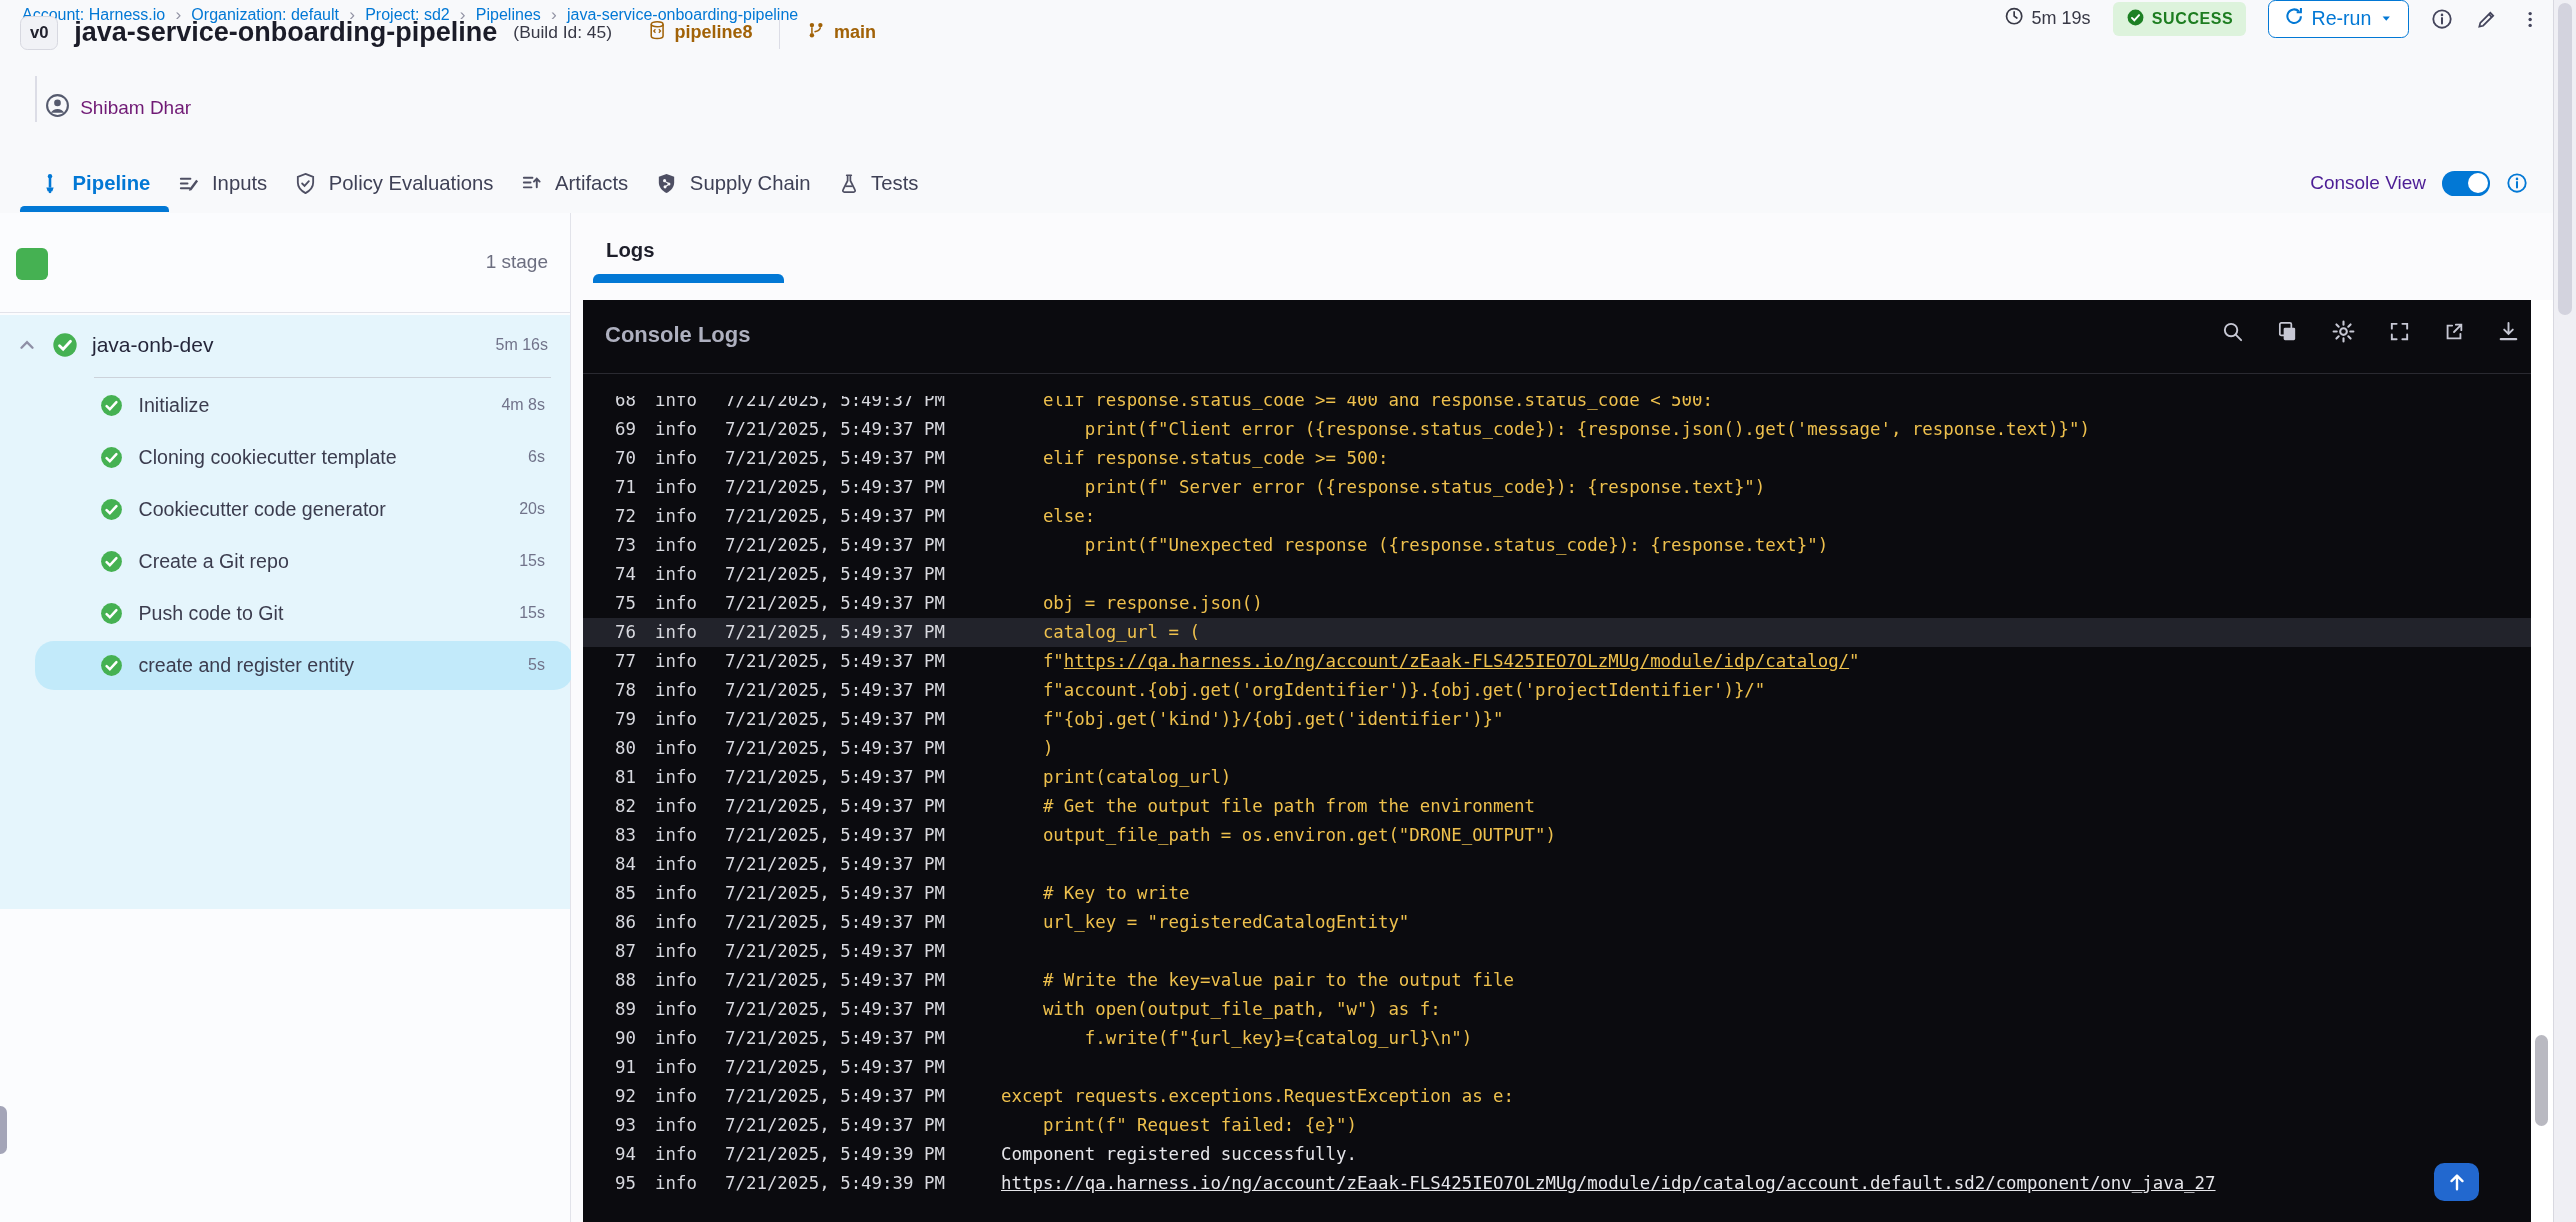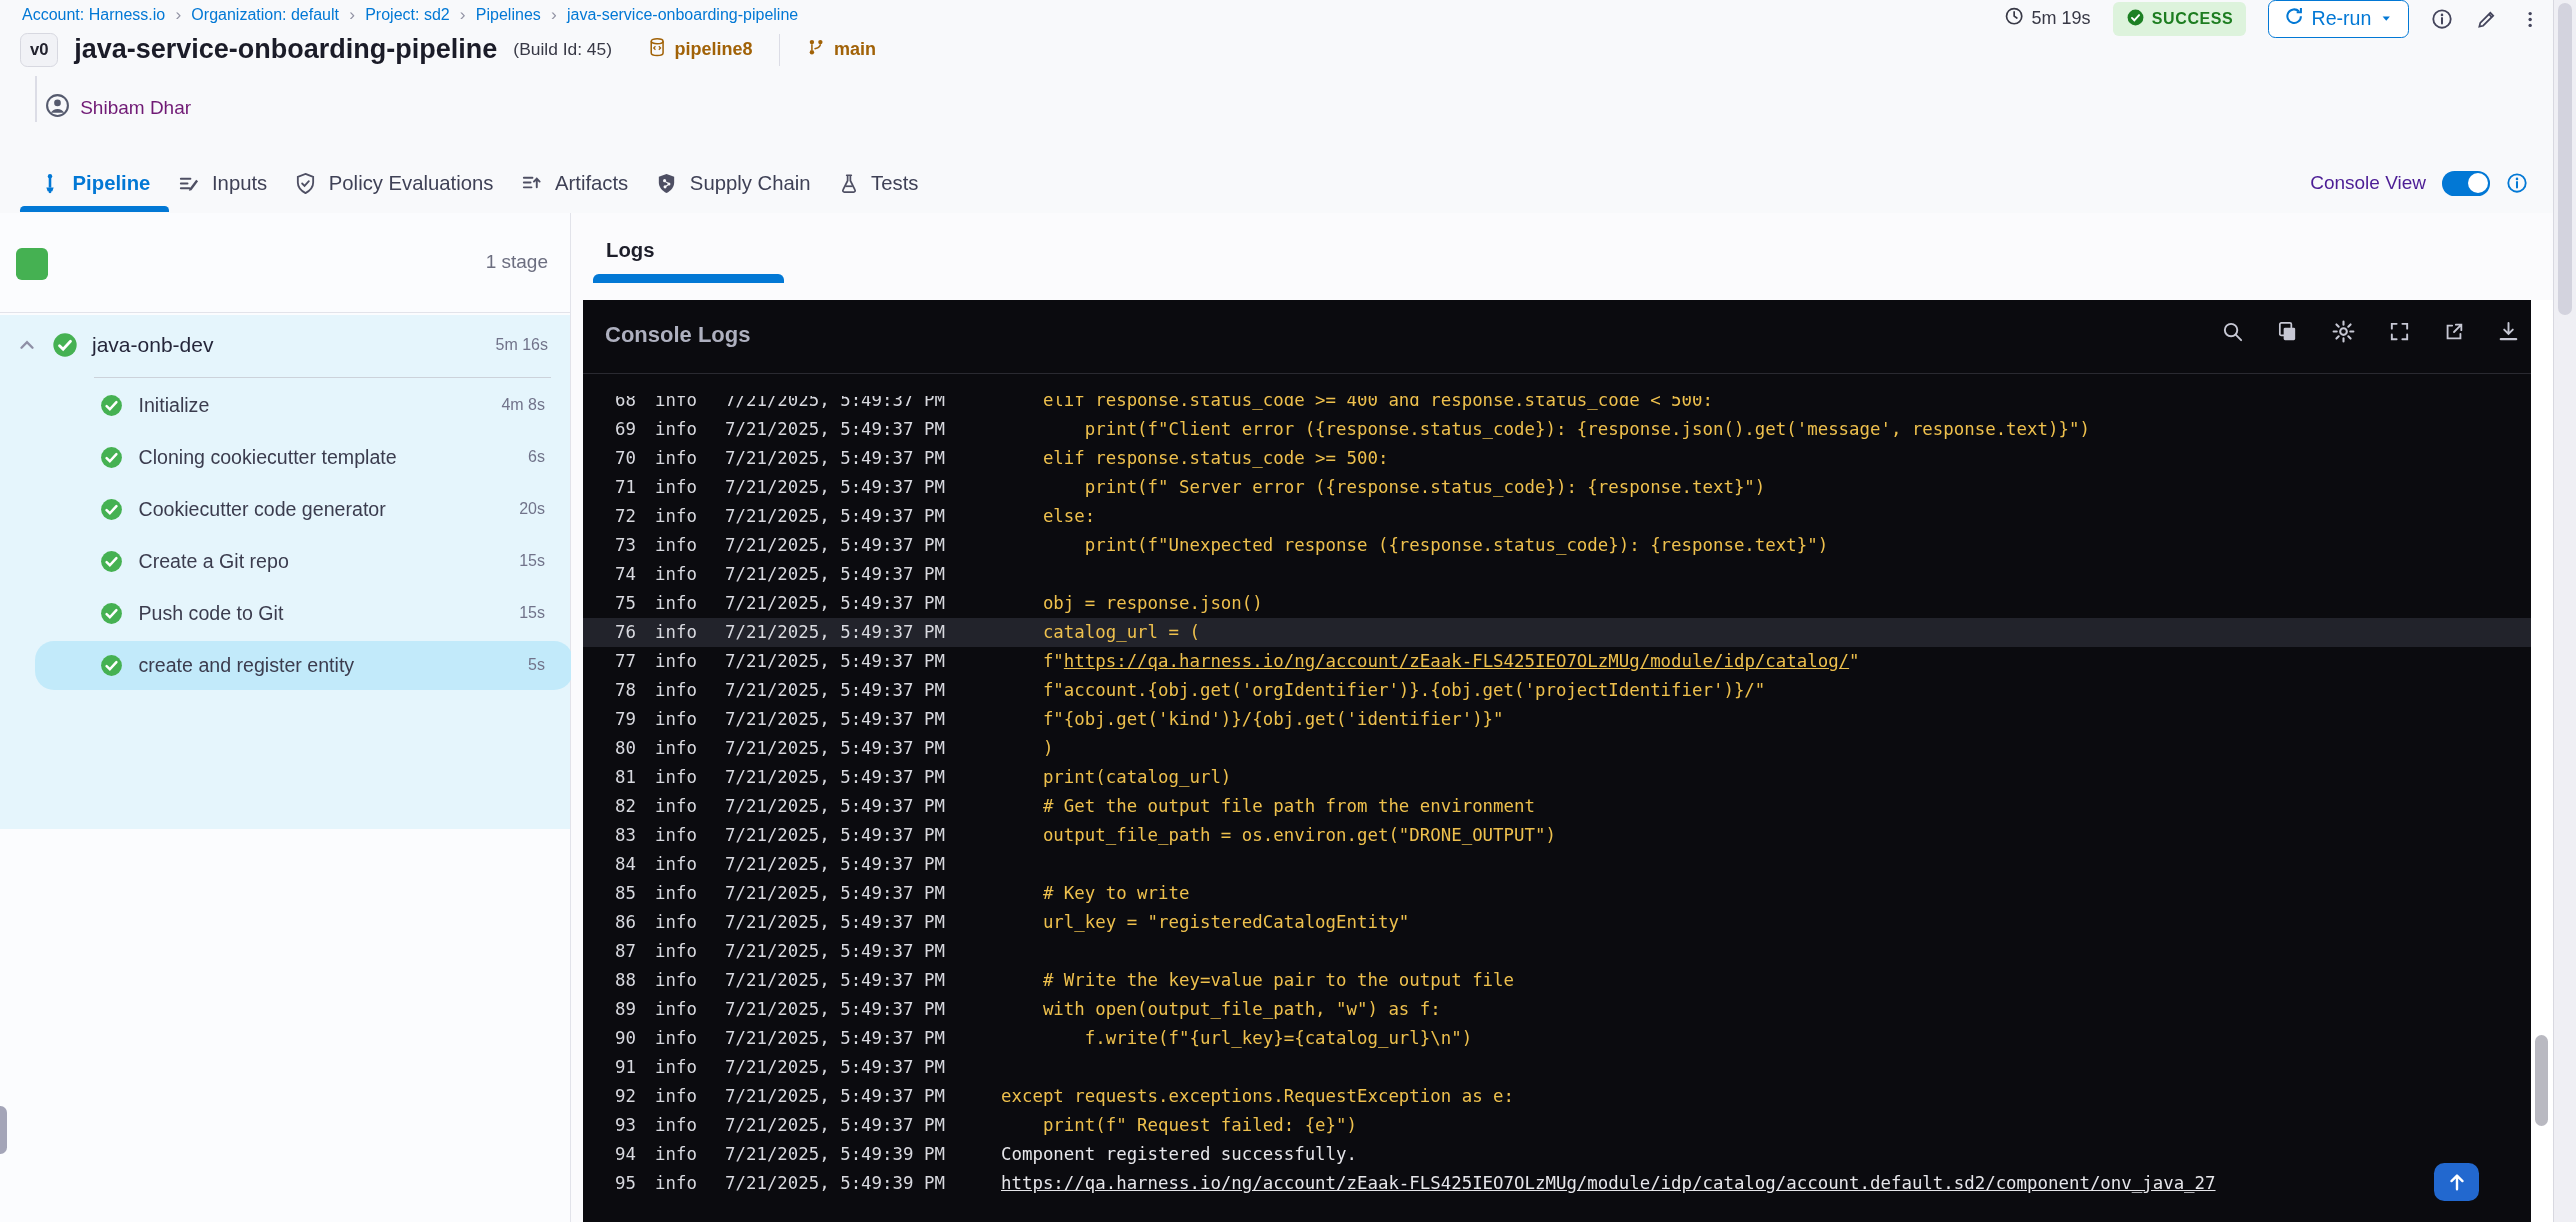--- a/index.html
+++ b/index.html
@@ -14,21 +14,21 @@
   .top-actions{position:absolute;right:36px;top:0px;height:38px;display:flex;align-items:center;gap:22px;}
   .duration-chip{display:flex;align-items:center;gap:7.3px;color:#383946;font-size:18px;}
   .status-badge{display:flex;align-items:center;gap:7.3px;background:var(--success_badge_bg);
      color:var(--success_badge_text);font-weight:bold;font-size:16px;letter-spacing:0.6px;
      padding:5.8px 13px;border-radius:5.8px;}
   .rerun-btn{display:flex;align-items:center;gap:7.3px;background:#fff;border:1.8px solid var(--accent_blue);
      color:var(--accent_blue);font-size:19.6px;padding:5.1px 14.5px;border-radius:7.3px;cursor:pointer;}
   .icon-btn{color:#44455c;display:flex;align-items:center;}
 
   
-  .title-row{position:absolute;left:20.3px;top:33px;display:flex;align-items:center;gap:16px;}
+  .title-row{position:absolute;left:20.3px;top:16px;display:flex;align-items:center;gap:16px;}
   .version-badge{border:1.5px solid #d7d8e0;background:#f1f2f6;border-radius:7.3px;padding:5.8px 8.7px;
      font-size:16.7px;font-weight:bold;color:#22222e;}
   .pipeline-title{font-size:27px;font-weight:bold;color:#1b1c28;}
   .build-id{font-size:17.4px;color:#383946;}
   .meta-item{display:flex;align-items:center;gap:7.3px;font-size:18px;color:#a16207;font-weight:bold;}
   .vdivider{width:1.5px;height:32px;background:#dcdde6;margin:0 10.2px;}
   .thread-line{position:absolute;left:35px;top:76px;width:1.5px;height:46px;background:#dcdde6;}
   .user-row{position:absolute;left:45px;top:93px;display:flex;align-items:center;gap:10.2px;
      color:#701a75;font-size:19px;}
 
@@ -46,21 +46,21 @@
   .console-view-label{font-size:19px;color:#4c1d95;}
   .toggle{width:48px;height:25px;border-radius:12.3px;background:var(--accent_blue);position:relative;cursor:pointer;}
   .toggle .knob{position:absolute;right:2.2px;top:2.2px;width:20.3px;height:20.3px;border-radius:50%;background:#fff;}
 
   
   .sidebar{position:absolute;left:0;top:213px;width:571px;bottom:0;background:var(--panel_bg);
      border-right:1.5px solid var(--border);}
   .stage-header{position:absolute;left:0;top:0;width:100%;height:100px;border-bottom:1.5px solid var(--border);}
   .stage-square{position:absolute;left:16px;top:35px;width:32px;height:32px;border-radius:5.8px;background:var(--success_green);}
   .stage-count{position:absolute;right:22px;top:38px;font-size:19px;color:#6c6e80;}
-  .stage-region{position:absolute;left:0;top:102px;width:100%;height:514px;background:var(--stage_bg);padding-left:20px;}
+  .stage-region{position:absolute;left:0;top:102px;width:100%;height:594px;background:var(--stage_bg);padding-left:20px;}
   .stage-row{position:absolute;left:0;top:0;width:100%;height:60px;display:flex;align-items:center;cursor:pointer;}
   .chev{color:#8f90a6;margin-left:16px;display:flex;}
   .stage-check{margin-left:13px;display:flex;color:var(--success_green);}
   .stage-name{margin-left:13px;font-size:21px;color:#25263a;}
   .stage-dur{margin-left:auto;margin-right:22px;font-size:16px;color:var(--duration_text);}
   .steps-divider{position:absolute;left:94px;right:19px;top:62px;height:0.7px;background:#ccd2da;}
   .steps{position:absolute;left:0;top:64px;width:100%;}
   .step-row{position:relative;height:52px;display:flex;align-items:center;cursor:pointer;}
   .step-row.selected::before{content:"";position:absolute;left:35px;right:-2.9px;top:1.5px;bottom:1.5px;
      background:var(--step_selected);border-radius:19px;}

